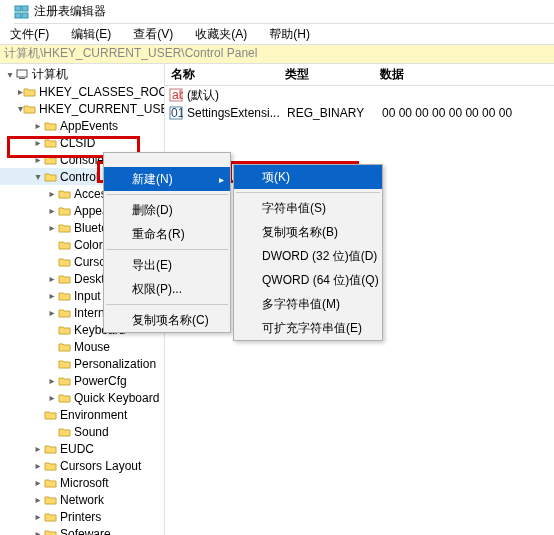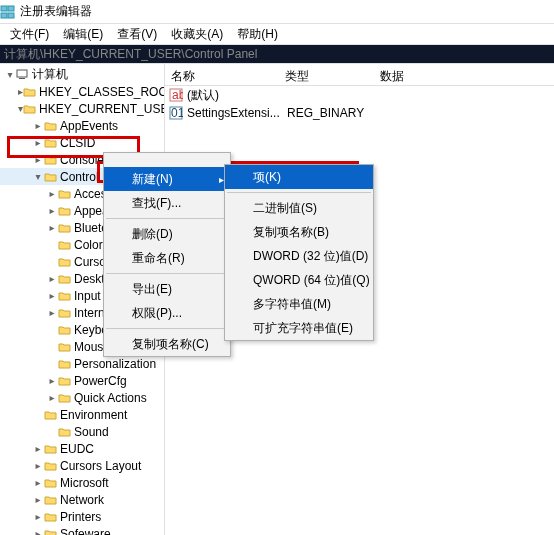--- a/index.html
+++ b/index.html
@@ -1,34 +1,34 @@
 <!DOCTYPE html>
 <html><head>
 <meta charset="utf-8">
 <style>
   * { margin: 0; padding: 0; box-sizing: border-box; font-family: "Microsoft YaHei", "Segoe UI", sans-serif; font-size: 12px; }
   body { width: 554px; height: 535px; background: #fff; overflow: hidden; }
-  .titlebar { height: 24px; display: flex; align-items: center; border-bottom: 1px solid #e0e0e0; }
+  .titlebar { height: 24px; display: flex; align-items: center; border-bottom: 1px solid #e0e0e0; margin-left: 14px; }
   .titlebar .icon { width: 16px; height: 16px; margin-right: 4px; }
-  .menubar { height: 20px; display: flex; align-items: center; padding-left: 4px; gap: 2px; }
+  .menubar { height: 20px; display: flex; align-items: center; padding-left: 4px; gap: 10px; }
   .menubar span { padding: 2px 6px; cursor: default; }
-  .pathbar { height: 20px; border-top: 1px solid #e0e0e0; border-bottom: 1px solid #e0e0e0; display: flex; align-items: center; padding-left: 4px; background: #0f172a; color: #888; }
+  .pathbar { height: 20px; border-top: 1px solid #e0e0e0; border-bottom: 1px solid #e0e0e0; display: flex; align-items: flex-start; padding-left: 4px; background: #fef9c3; color: #888; }
   .main { display: flex; height: calc(535px - 64px); position: relative; }
   .tree { width: 165px; overflow: hidden; border-right: 1px solid #e0e0e0; padding-top: 2px; position: relative; }
   .node { display: flex; align-items: center; height: 17px; white-space: nowrap; padding-right: 4px; cursor: default; }
   .node .tw { width: 12px; text-align: center; color: #666; font-size: 10px; }
   .node .fld { width: 14px; height: 12px; margin-right: 2px; display: inline-flex; align-items: center; }
   .node .lbl { }
   .selected { background: rgba(0,120,215,0.12); }
   .indent1 { padding-left: 4px; }
   .indent2 { padding-left: 18px; }
   .indent3 { padding-left: 32px; }
   .indent4 { padding-left: 46px; }
   .values { flex: 1; }
-  .cols { display: flex; height: 22px; border-bottom: 1px solid #e0e0e0; align-items: flex-end; }
+  .cols { display: flex; height: 22px; border-bottom: 1px solid #e0e0e0; align-items: center; font-weight: bold; }
   .col1 { width: 120px; padding-left: 6px; }
   .col2 { width: 95px; }
   .col3 { flex: 1; }
   .row { display: flex; align-items: center; height: 18px; }
   .row .ic { width: 16px; margin-left: 4px; margin-right: 2px; text-align: center; display: inline-flex; align-items: flex-start; }
   .hl1 { position: absolute; border: 3px solid #d40000; pointer-events: none; }
   .ctxmenu { position: absolute; background: #f2f2f2; border: 1px solid #b0b0b0; box-shadow: 2px 2px 4px rgba(0,0,0,0.2); z-index: 10; }
   .ctxmenu .mi { height: 24px; display: flex; align-items: center; padding: 0 24px 0 28px; white-space: nowrap; position: relative; }
   .ctxmenu .mi.hi { background: #0a64c8; color: #fff; }
   .ctxmenu .mi .arrow { position: absolute; right: 6px; font-size: 10px; }
@@ -237,21 +237,21 @@
         </span>
         <span class="lbl">PowerCfg</span>
       </div>
     <div class="node indent4">
         <span class="tw">▸</span>
         <span class="fld">
           <svg width="14" height="12">
             <path d="M1 3h4l1 1h6v6H1z" fill="#ffd96b" stroke="#cca83a"></path>
           </svg>
         </span>
-        <span class="lbl">Quick Actions</span>
+        <span class="lbl">Quick Keyboard</span>
       </div>
     <div class="node indent3">
         <span class="tw"></span>
         <span class="fld">
           <svg width="14" height="12">
             <path d="M1 3h4l1 1h6v6H1z" fill="#ffd96b" stroke="#cca83a"></path>
           </svg>
         </span>
         <span class="lbl">Environment</span>
       </div>
@@ -338,63 +338,61 @@
     </div>
     <div class="row">
       <span class="ic">
           <svg width="14" height="14">
             <rect x="1" y="1" width="12" height="12" fill="#fff" stroke="#58a"></rect>
             <text x="2" y="11" font-size="7" fill="#246">011</text>
           </svg>
         </span>
       <div style="width:100px">SettingsExtensi...</div>
       <div class="col2">REG_BINARY</div>
+      <div class="col3">00 00 00 00 00 00 00 00</div>
     </div>
   </div>
 
   <div class="hl1" style="left:7px; top:72px; width:133px; height:22px;"></div>
   <div class="hl1" style="left:97px; top:97px; width:130px; height:22px;"></div>
   <div class="hl1" style="left:229px; top:97px; width:130px; height:22px;"></div>
 
   <div class="ctxmenu" style="left:103px; top:88px; width:128px;">
     <div style="height:14px"></div>
     <div class="mi hi">
         <span>新建(N)</span>
         <span class="arrow">▸</span>
       </div>
-    <div class="mi">
-        <span>查找(F)...</span>
-      </div>
     <div class="sep"></div>
     <div class="mi">
         <span>删除(D)</span>
       </div>
     <div class="mi">
         <span>重命名(R)</span>
       </div>
     <div class="sep"></div>
     <div class="mi">
         <span>导出(E)</span>
       </div>
     <div class="mi">
         <span>权限(P)...</span>
       </div>
     <div class="sep"></div>
     <div class="mi">
         <span>复制项名称(C)</span>
       </div>
   </div>
 
-  <div class="ctxmenu" style="left:224px; top:100px; width:150px;">
+  <div class="ctxmenu" style="left:233px; top:100px; width:150px;">
     <div class="mi hi">
         <span>项(K)</span>
       </div>
     <div class="sep"></div>
     <div class="mi">
-        <span>二进制值(S)</span>
+        <span>字符串值(S)</span>
       </div>
     <div class="mi">
         <span>复制项名称(B)</span>
       </div>
     <div class="mi">
         <span>DWORD (32 位)值(D)</span>
       </div>
     <div class="mi">
         <span>QWORD (64 位)值(Q)</span>
       </div>

